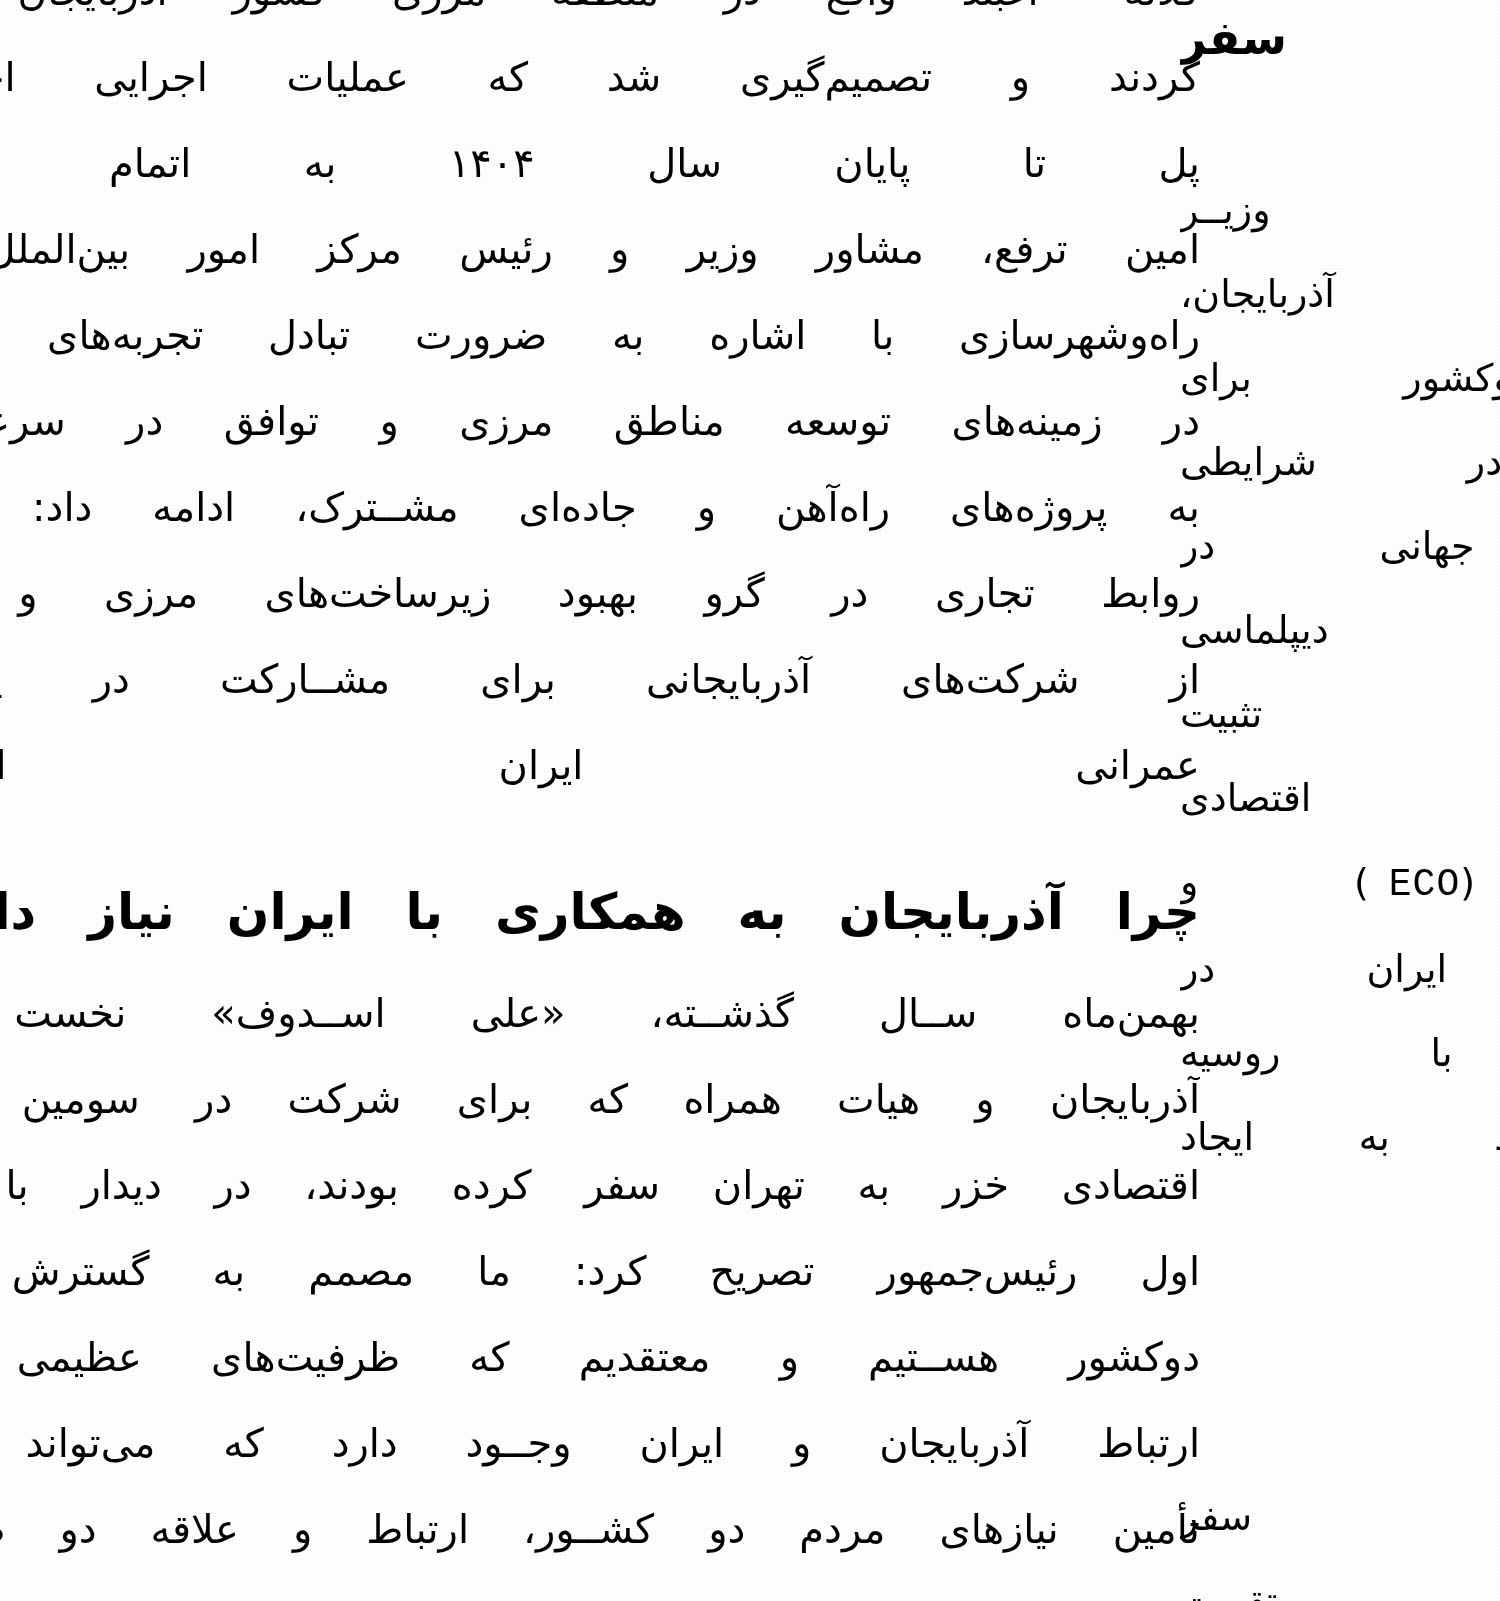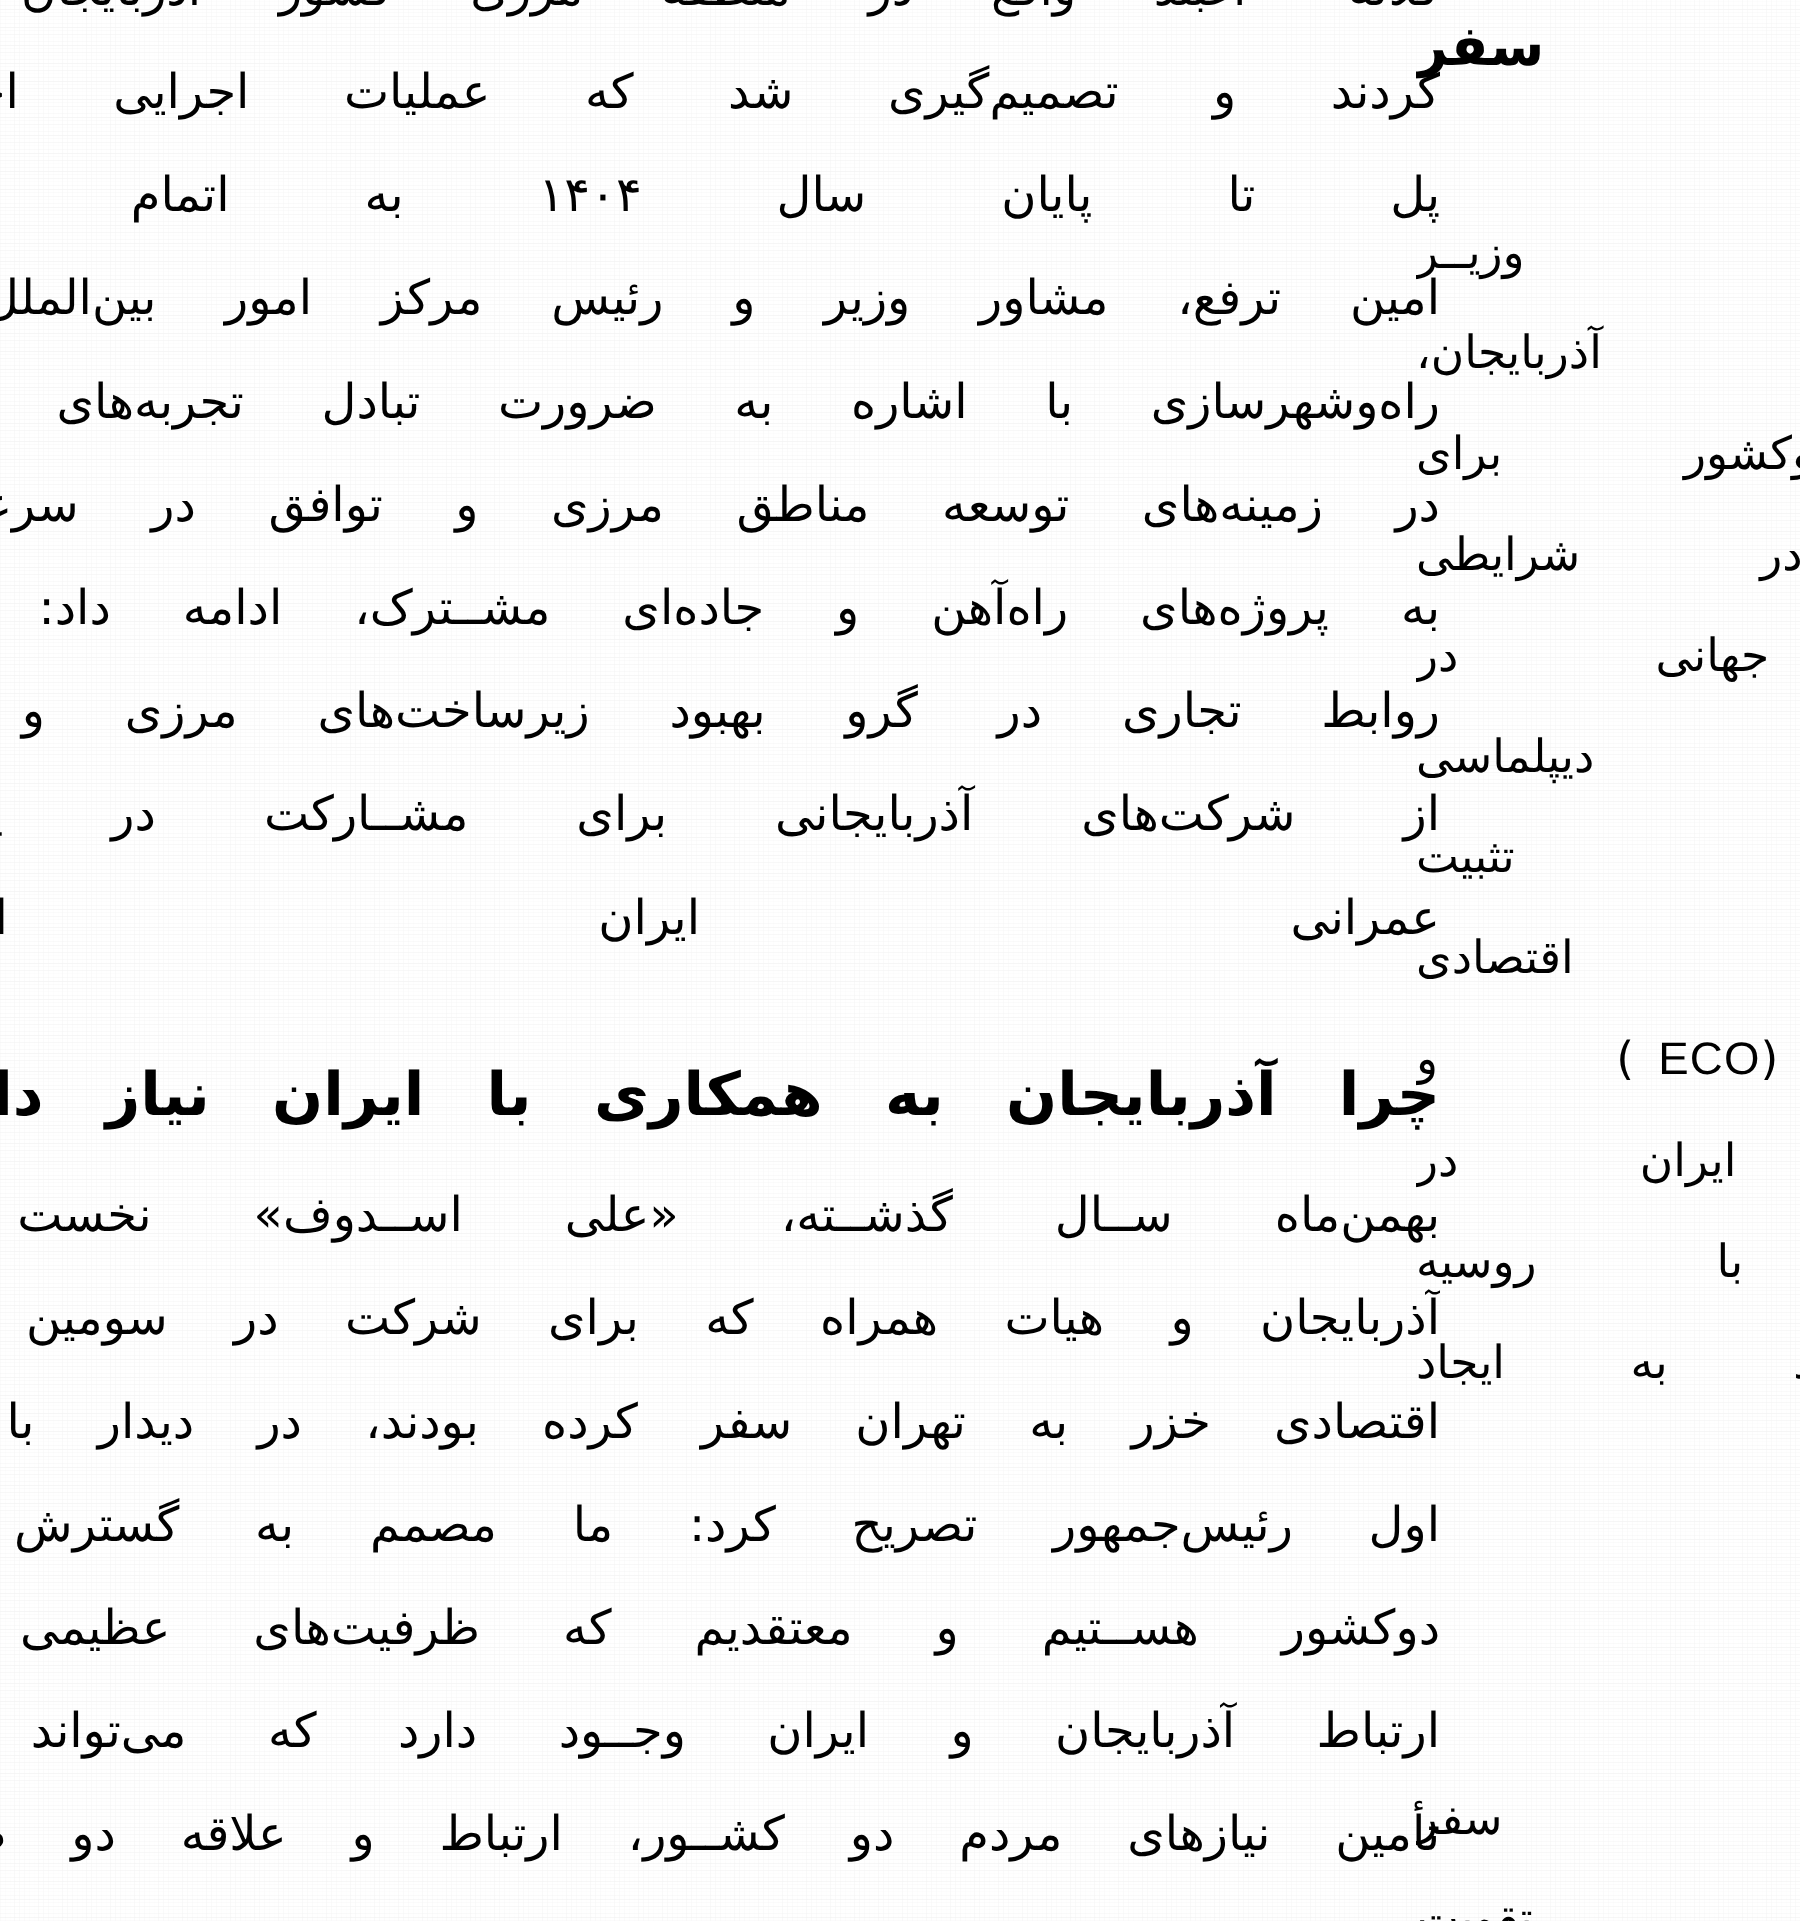--- a/index.html
+++ b/index.html
@@ -83,21 +83,21 @@
   }
 
   .gap-before { margin-top: 56px; }
   .gap-after  { margin-bottom: 10px; }
   .gap-big    { margin-top: 120px; }
 
   
   .latin {
     direction: ltr;
     unicode-bidi: isolate;
-    font-family: Liberation Sans, sans-serif;
+    font-family: Liberation Mono, monospace;
     letter-spacing: 1px;
     margin-left: 20px;
   }
 
   
   #grain {
     position: absolute;
     inset: 0;
     pointer-events: none;
     opacity: 0.05;

